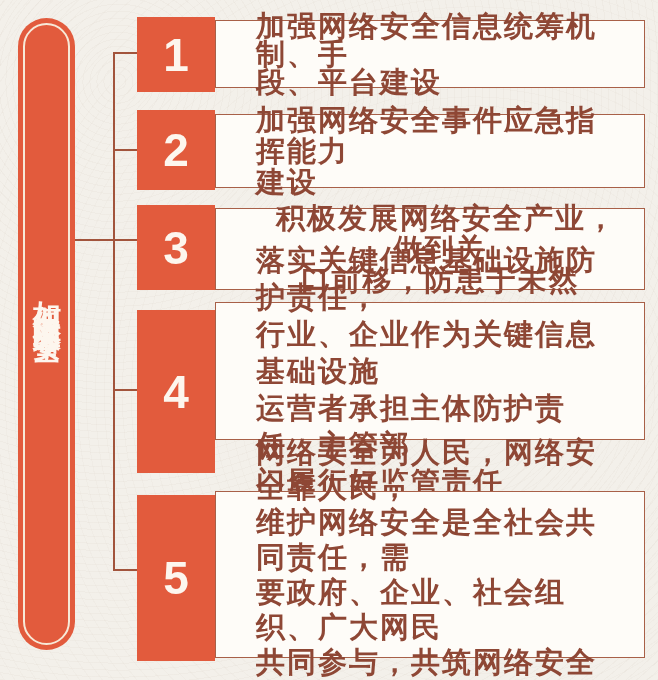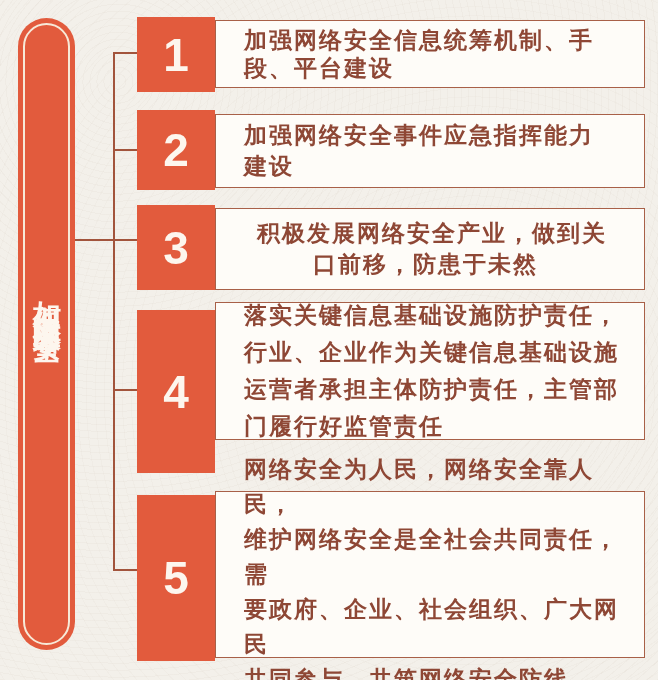--- a/index.html
+++ b/index.html
@@ -36,21 +36,21 @@
   .main-line{left:75px;top:239px;width:62px;height:2px;}
   .spine{left:113px;top:52px;width:2px;height:519px;}
   .branch{left:113px;width:24px;height:2px;}
   .branch-1{top:52px;} .branch-2{top:149px;} .branch-4{top:389px;} .branch-5{top:569px;}
 
   
   .item{position:absolute;left:137px;width:508px;}
   .textbox{position:absolute;left:78px;right:0;top:0;bottom:0;box-sizing:border-box;
     background:var(--box-bg);border:1px solid var(--box-border);
     display:flex;align-items:center;padding:0 8px 0 28px;}
-  .text{margin:0;font-size:23px;font-weight:700;color:var(--text);
+  .text{margin:12px;font-size:29px;font-weight:700;color:var(--text);
     letter-spacing:2px;white-space:pre-line;}
   .numbox{position:absolute;left:0;width:78px;background:var(--accent);
     display:flex;align-items:center;justify-content:center;}
   .num{color:var(--number-color);font-size:46px;font-weight:700;
     font-family:"Liberation Sans",sans-serif;line-height:1;}
 
   .item-1{top:20px;height:68px;}  .item-1 .numbox{top:-3px;height:75px;} .item-1 .text{line-height:28px;}
   .item-2{top:114px;height:74px;} .item-2 .numbox{top:-4px;height:80px;} .item-2 .text{line-height:31px;}
   .item-3{top:208px;height:82px;} .item-3 .numbox{top:-3px;height:85px;} .item-3 .text{line-height:31px;text-indent:13px;text-align:center;}
   .item-4{top:302px;height:138px;} .item-4 .numbox{top:8px;height:163px;} .item-4 .text{line-height:37px;}

